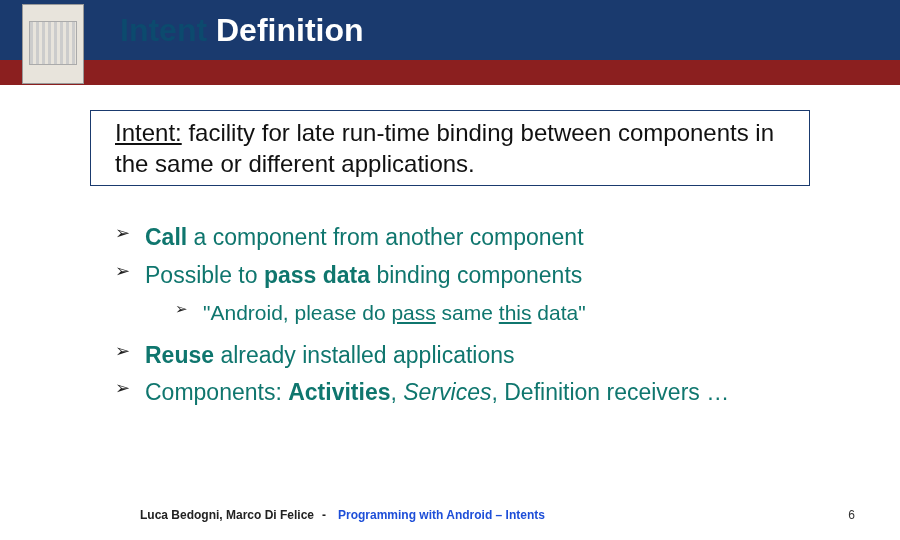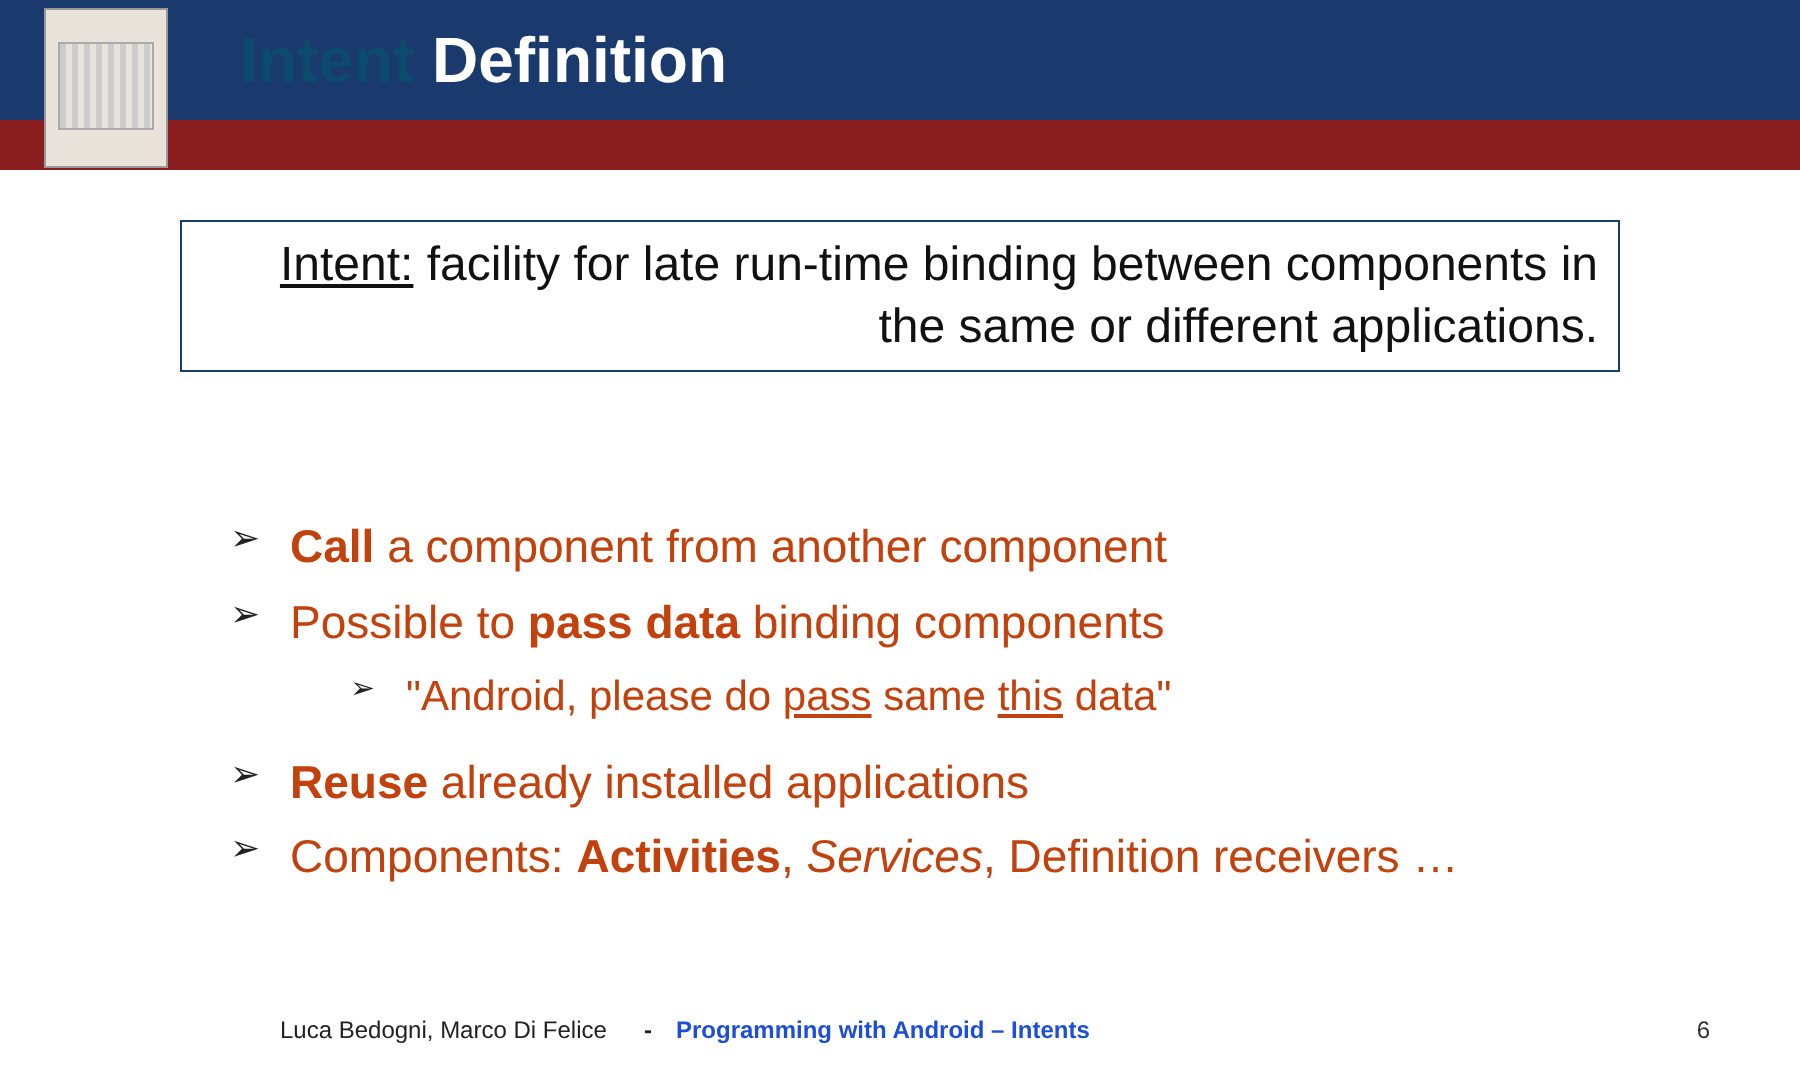--- a/index.html
+++ b/index.html
@@ -56,36 +56,34 @@
     font-weight: bold;
     color: #ffffff;
   }
   .title .accent { color: #0c4a6e; }
   .definition-box {
     position: absolute;
     top: 110px;
     left: 90px;
     width: 720px;
     border: 1px solid #1a3a6e;
-    padding: 6px 10px;
+    padding: 6px 24px;
     font-size: 24px;
     color: #111;
     line-height: 1.3;
-    text-align: right;
   }
   .definition-box .lead { text-decoration: underline; }
   .bullets {
     position: absolute;
     top: 220px;
     left: 115px;
     width: 720px;
     font-size: 23px;
-    color: #c2410c;
+    color: #0f766e;
     line-height: 1.55;
-    margin-top: 36px;
   }
   .bullets ul { list-style: none; }
   .bullets li { position: relative; padding-left: 30px; margin-bottom: 2px; }
   .bullets li::before {
     content: "➢";
     position: absolute;
     left: 0;
     top: 0;
     font-size: 18px;
     color: #222;
@@ -108,21 +106,21 @@
     bottom: 18px;
     left: 0;
     width: 100%;
     font-size: 12px;
   }
   .footer-authors {
     position: absolute;
     left: 140px;
     bottom: 0;
     color: #222;
-    font-weight: normal;
+    font-weight: bold;
   }
   .footer-sep {
     position: absolute;
     left: 322px;
     bottom: 0;
     color: #222;
     font-weight: bold;
   }
   .footer-topic {
     position: absolute;

